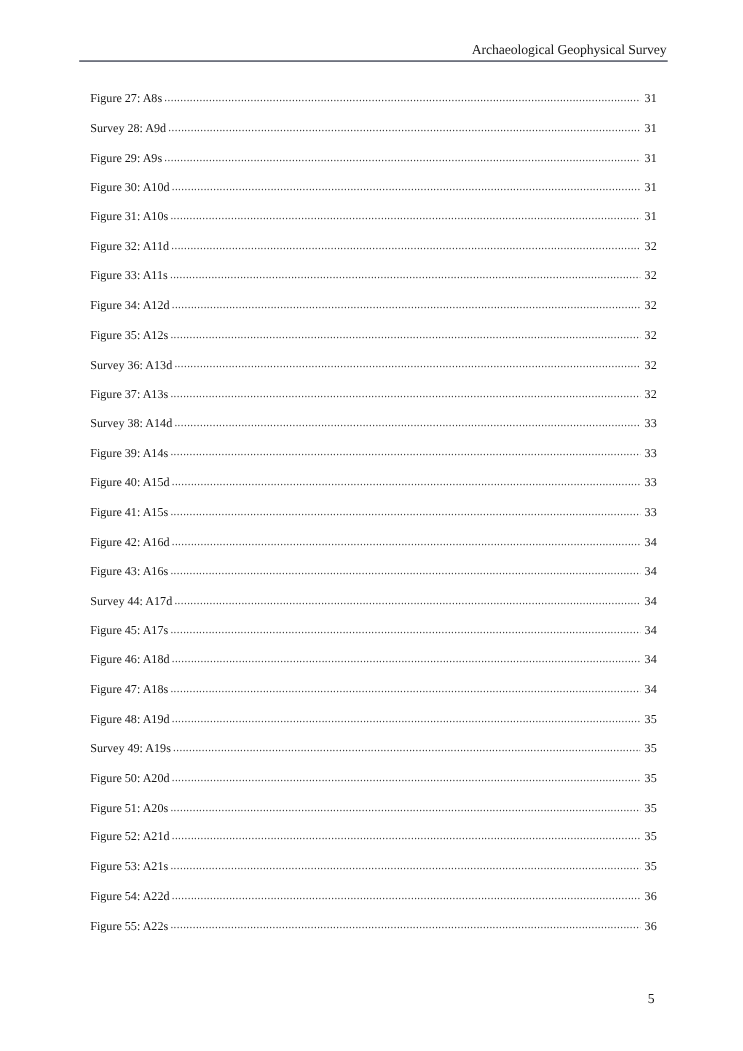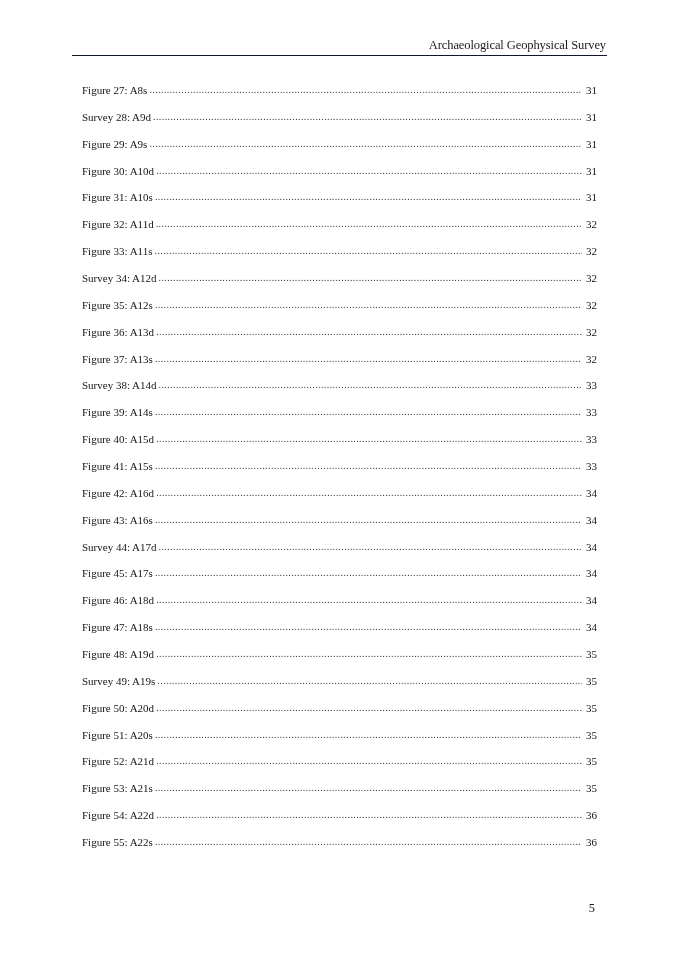--- a/index.html
+++ b/index.html
@@ -119,31 +119,31 @@
       <span class="toc-label">Figure 32: A11d</span>
       <span class="toc-leader"></span>
       <span class="toc-page">32</span>
     </li>
   <li class="toc-row">
       <span class="toc-label">Figure 33: A11s</span>
       <span class="toc-leader"></span>
       <span class="toc-page">32</span>
     </li>
   <li class="toc-row">
-      <span class="toc-label">Survey 34: A12d</span>
+      <span class="toc-label">Figure 34: A12d</span>
       <span class="toc-leader"></span>
       <span class="toc-page">32</span>
     </li>
   <li class="toc-row">
       <span class="toc-label">Figure 35: A12s</span>
       <span class="toc-leader"></span>
       <span class="toc-page">32</span>
     </li>
   <li class="toc-row">
-      <span class="toc-label">Figure 36: A13d</span>
+      <span class="toc-label">Survey 36: A13d</span>
       <span class="toc-leader"></span>
       <span class="toc-page">32</span>
     </li>
   <li class="toc-row">
       <span class="toc-label">Figure 37: A13s</span>
       <span class="toc-leader"></span>
       <span class="toc-page">32</span>
     </li>
   <li class="toc-row">
       <span class="toc-label">Survey 38: A14d</span>

